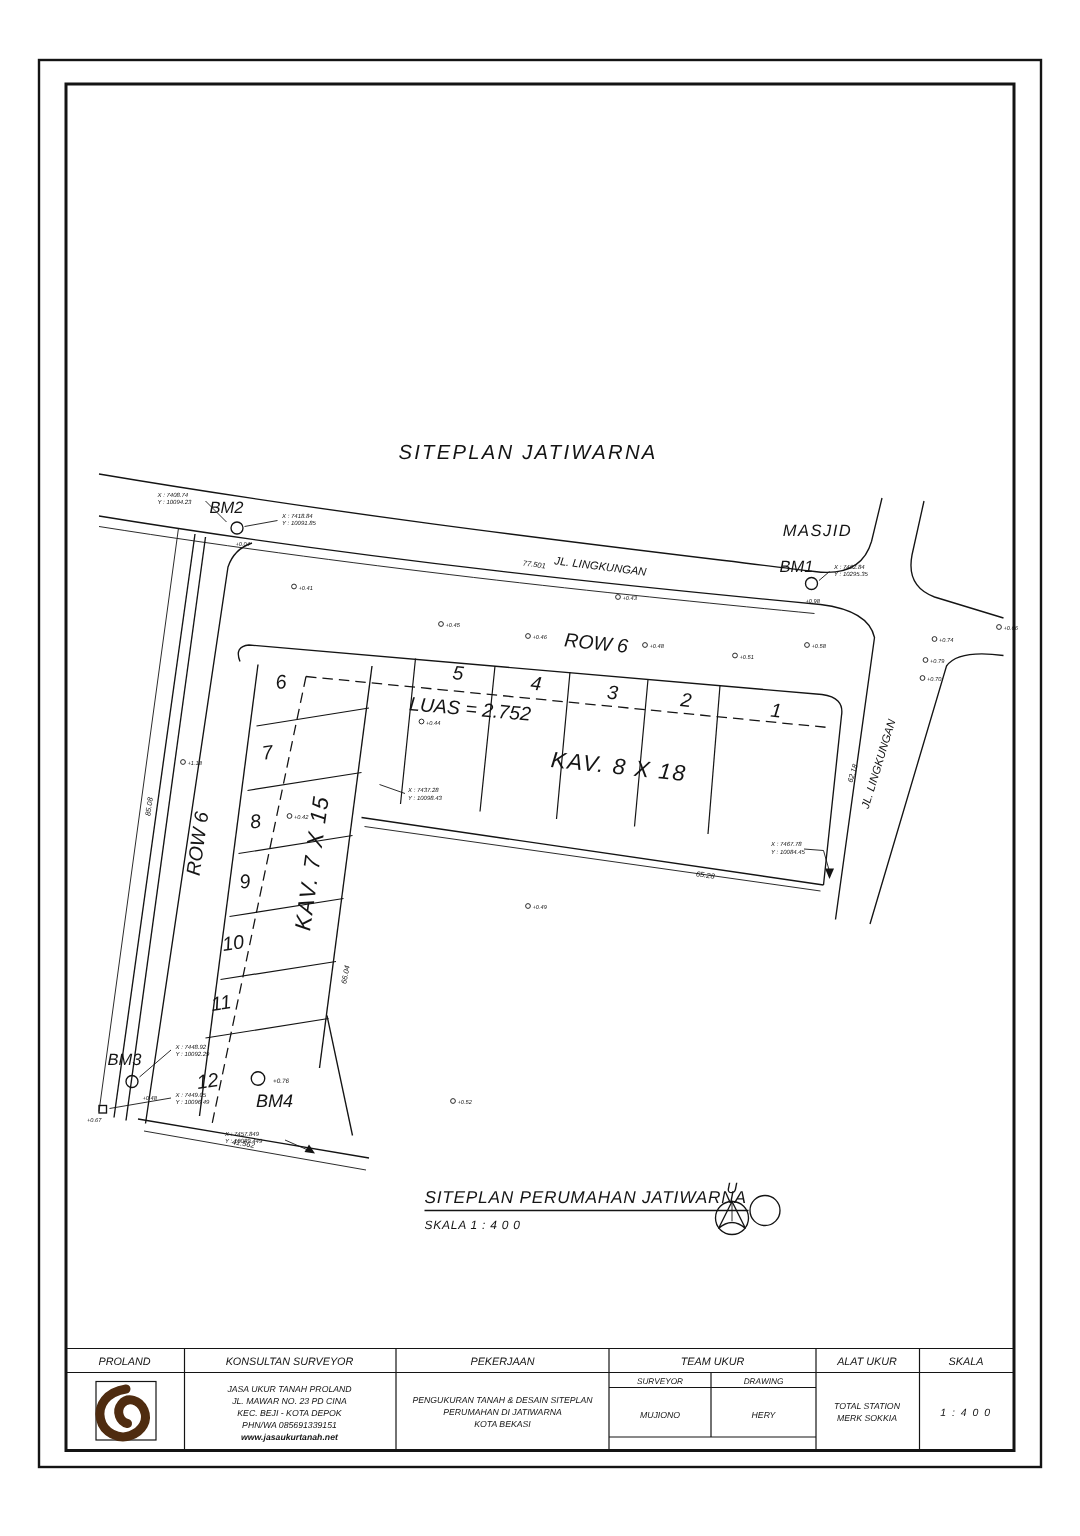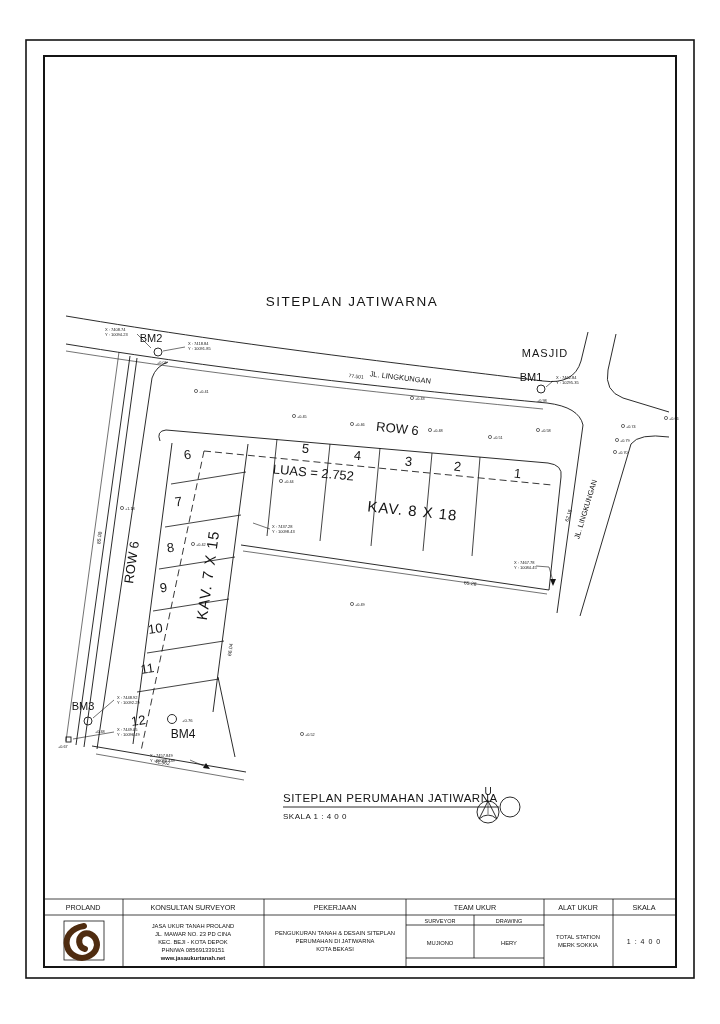--- a/index.html
+++ b/index.html
@@ -1,17 +1,17 @@
 <!DOCTYPE html>
 <html><head>
 <meta charset="utf-8">
 <style>
   html,body{margin:0;padding:0;background:#ffffff;}
   .sheet{position:relative;width:700px;height:1024px;background:#ffffff;overflow:hidden;
-         font-family:"Liberation Sans", sans-serif;}
+         font-family:"Liberation Sans", sans-serif;font-style:italic;}
   svg{position:absolute;left:0;top:0;}
   svg text{fill:#141414;font-family:"Liberation Sans", sans-serif;}
   .ln{stroke:#141414;stroke-width:0.9;fill:none;}
   .thin{stroke:#141414;stroke-width:0.6;fill:none;}
   .dash{stroke:#141414;stroke-width:0.85;fill:none;stroke-dasharray:7 4;}
   .frame{stroke:#141414;fill:none;}
   .tb{stroke:#141414;stroke-width:0.8;fill:none;}
 </style>
 </head>
 <body>

